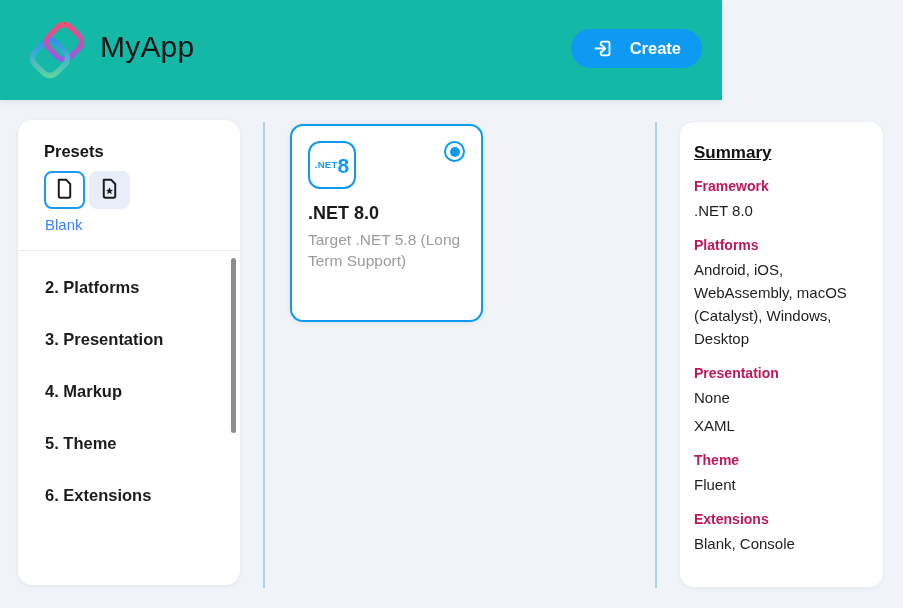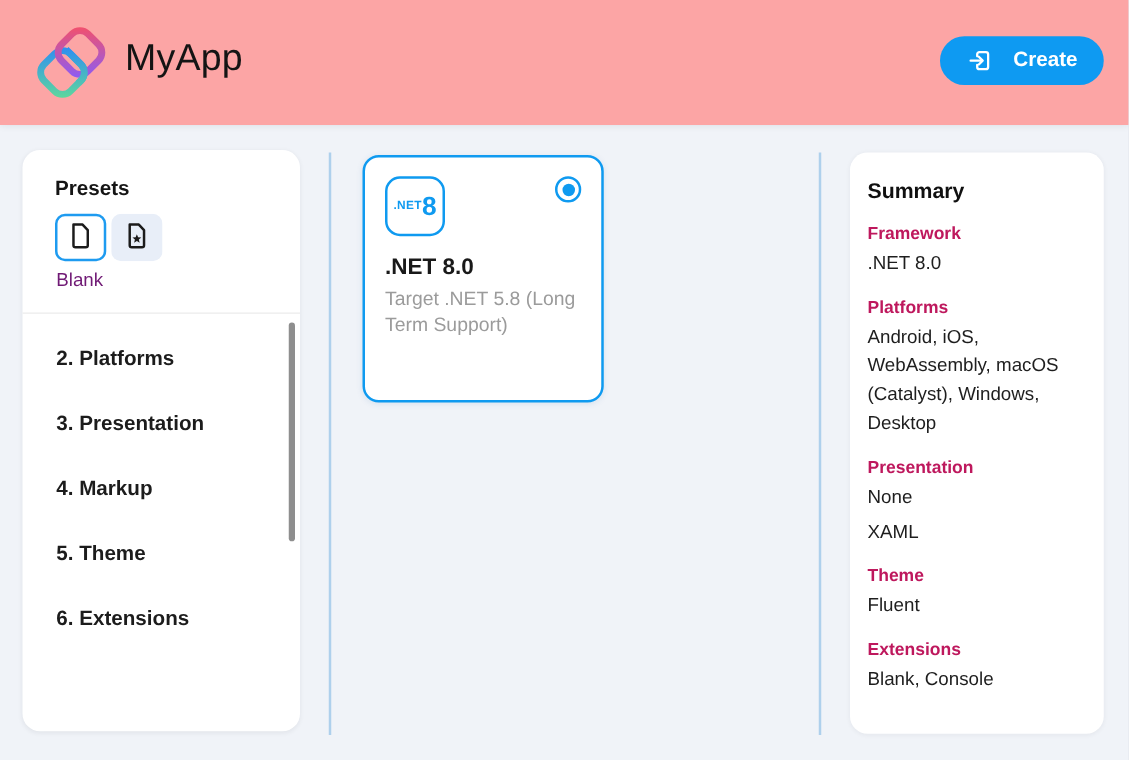--- a/index.html
+++ b/index.html
@@ -5,22 +5,22 @@
   * { margin: 0; padding: 0; box-sizing: border-box; }
   html,body { background:#dfe3ea; }
   #app {
     position: relative; width: 903px; height: 608px;
     background: #f0f3f8; overflow: hidden;
     font-family: "Liberation Sans", sans-serif;
     color: #1c1c1c;
   }
   
   .header {
-    position: absolute; top:0; left:0; width:903px; height:100px;
-    background:#fca5a5; box-shadow: 0 1px 6px rgba(30,40,60,.10);
+    position: absolute; top:0; left:0; width:722px; height:100px;
+    background:#14b8a6; box-shadow: 0 1px 6px rgba(30,40,60,.10);
     z-index: 5;
   }
   .logo { position:absolute; left:28px; top:21px; width:58px; height:58px; }
   .app-title {
     position:absolute; left:100px; top:30px;
     font-size:30px; font-weight:500; color:#141414; letter-spacing:.2px;
   }
   .create-btn {
     position:absolute; right:20px; top:29px; height:39px;
     display:inline-flex; align-items:center; gap:17px;
@@ -36,21 +36,21 @@
     box-shadow:0 1px 4px rgba(27,33,44,.07);
   }
   .presets-title { margin:22px 0 0 26px; font-size:16.5px; font-weight:700; color:#151515;}
   .preset-row { display:flex; gap:4px; margin:10px 0 0 26px; }
   .preset-btn {
     width:41px; height:38px; border-radius:8px; border:2px solid transparent;
     display:flex; align-items:center; justify-content:center;
     background:#e8eef8; cursor:pointer; padding:0;
   }
   .preset-btn.selected { background:#fff; border-color:#1e9bf0; }
-  .preset-label { margin:7px 0 0 27px; font-size:15px; color:#701a75; }
+  .preset-label { margin:7px 0 0 27px; font-size:15px; color:#3b82f6; }
   .sidebar-sep { margin-top:17px; height:1px; background:#ececec; }
   .steps { margin:13px 14px 0 14px; }
   .step-item {
     height:47px; display:flex; align-items:center;
     padding:0 11px; margin-bottom:5px;
     font-size:16.5px; font-weight:600; color:#1c1c1c;
     border:2px solid transparent; border-radius:10px; cursor:pointer;
   }
   .step-item.selected {
     background:#e8f3fd; border-color:#27a2f4;
@@ -88,21 +88,21 @@
     transform:translate(-50%,-50%); border-radius:50%; background:#0f9af0;
   }
   .fw-title { margin-top:14px; font-size:18px; font-weight:700; color:#191919; }
   .fw-desc { margin-top:6px; font-size:15.5px; color:#9b9b9b; line-height:1.35; max-width:162px; }
   
   .summary {
     position:absolute; left:680px; top:122px; width:203px; height:465px;
     background:#fff; border-radius:14px; padding:21px 18px 0 14px;
     box-shadow:0 1px 4px rgba(27,33,44,.06);
   }
-  .summary-title { font-size:17px; font-weight:700; color:#101010; }
+  .summary-title { font-size:17px; font-weight:700; color:#101010;text-decoration:underline; }
   .sum-label { margin-top:15px; font-size:14px; font-weight:700; color:#be185d; }
   .sum-value { margin-top:5px; font-size:15px; color:#1e1e1e; line-height:23px; }
 </style>
 </head>
 <body>
 
 <div id="app">
 
   <div class="header">
     <span class="logo">

